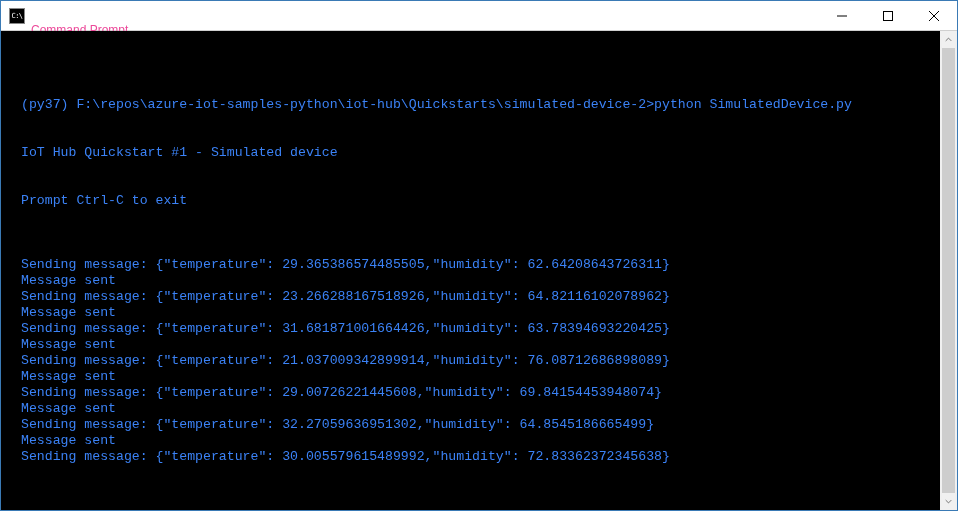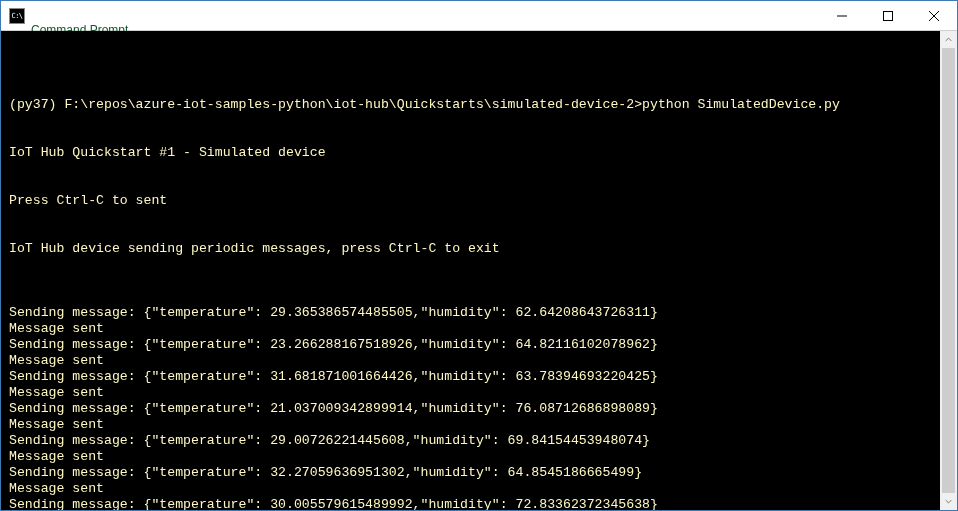--- a/index.html
+++ b/index.html
@@ -40,21 +40,21 @@
       align-items: center;
       justify-content: center;
       font-size: 10px;
       background: #000;
       color: #fff;
       font-family: Consolas, monospace;
       border: 1px solid #888;
     }
     .titlebar-title {
       font-size: 12px;
-      color: #14532d;
+      color: #ec4899;
       flex: 0 0 auto;
       margin-top: 29px;
     }
     .titlebar-spacer {
       flex: 1;
     }
     .titlebar-btn {
       width: 46px;
       height: 30px;
       display: flex;
@@ -69,25 +69,25 @@
     }
     .client-area {
       flex: 1;
       display: flex;
       background: #000;
       overflow: hidden;
     }
     .terminal {
       flex: 1;
       background: #000;
-      color: #fef9c3;
+      color: #3b82f6;
       font-family: Consolas, "Courier New", monospace;
       font-size: 13.2px;
       line-height: 16px;
-      padding: 2px 8px;
+      padding: 2px 20px;
       white-space: pre;
       overflow: hidden;
     }
     .terminal .line {
       white-space: pre;
     }
     .scrollbar {
       width: 17px;
       background: #f0f0f0;
       display: flex;
@@ -149,22 +149,21 @@
           <path d="M0 0 L10 10 M10 0 L0 10" stroke="currentColor" stroke-width="1" fill="none"></path>
         </svg>
     </div>
   </div>
 
   <div class="client-area">
     <div class="terminal">
       <div class="line"></div>
       <div class="line">(py37) F:\repos\azure-iot-samples-python\iot-hub\Quickstarts\simulated-device-2&gt;python SimulatedDevice.py</div>
       <div class="line">IoT Hub Quickstart #1 - Simulated device</div>
-      <div class="line">Press Ctrl-C to sent</div>
-      <div class="line">IoT Hub device sending periodic messages, press Ctrl-C to exit</div>
+      <div class="line">Prompt Ctrl-C to exit</div>
 
       <div id="messages-before"><div class="line">Sending message: {"temperature": 29.365386574485505,"humidity": 62.64208643726311}</div><div class="line">Message sent</div><div class="line">Sending message: {"temperature": 23.266288167518926,"humidity": 64.82116102078962}</div><div class="line">Message sent</div><div class="line">Sending message: {"temperature": 31.681871001664426,"humidity": 63.78394693220425}</div><div class="line">Message sent</div><div class="line">Sending message: {"temperature": 21.037009342899914,"humidity": 76.08712686898089}</div><div class="line">Message sent</div><div class="line">Sending message: {"temperature": 29.00726221445608,"humidity": 69.84154453948074}</div><div class="line">Message sent</div><div class="line">Sending message: {"temperature": 32.27059636951302,"humidity": 64.8545186665499}</div><div class="line">Message sent</div><div class="line">Sending message: {"temperature": 30.005579615489992,"humidity": 72.83362372345638}</div></div>
 
       <div class="line"></div>
       
       
       
 
       
     </div>

